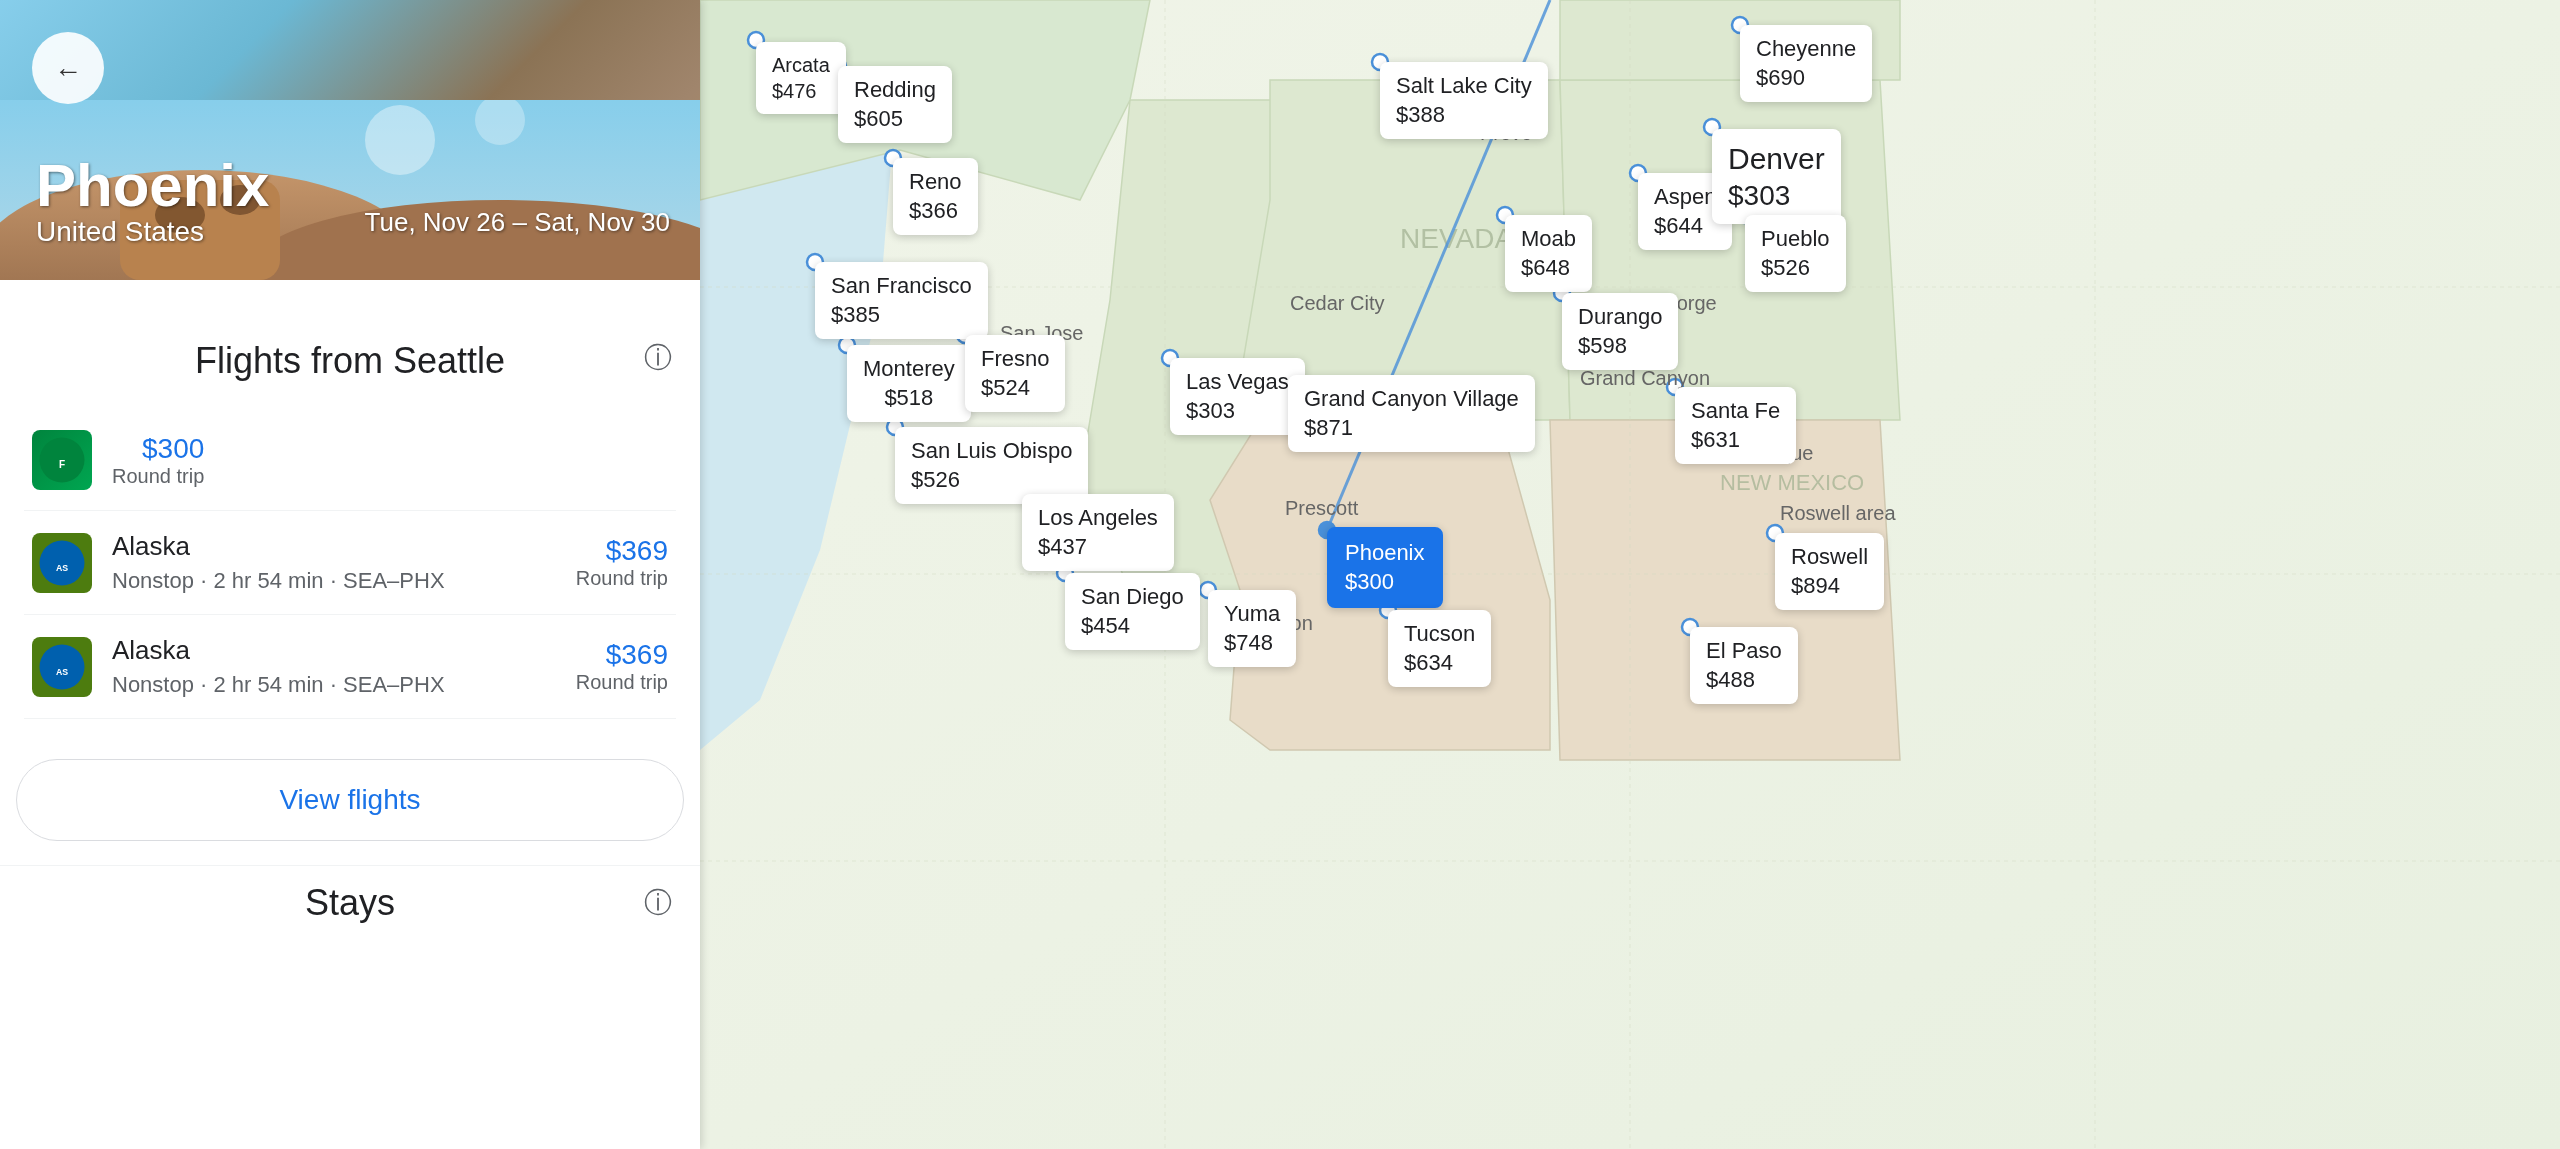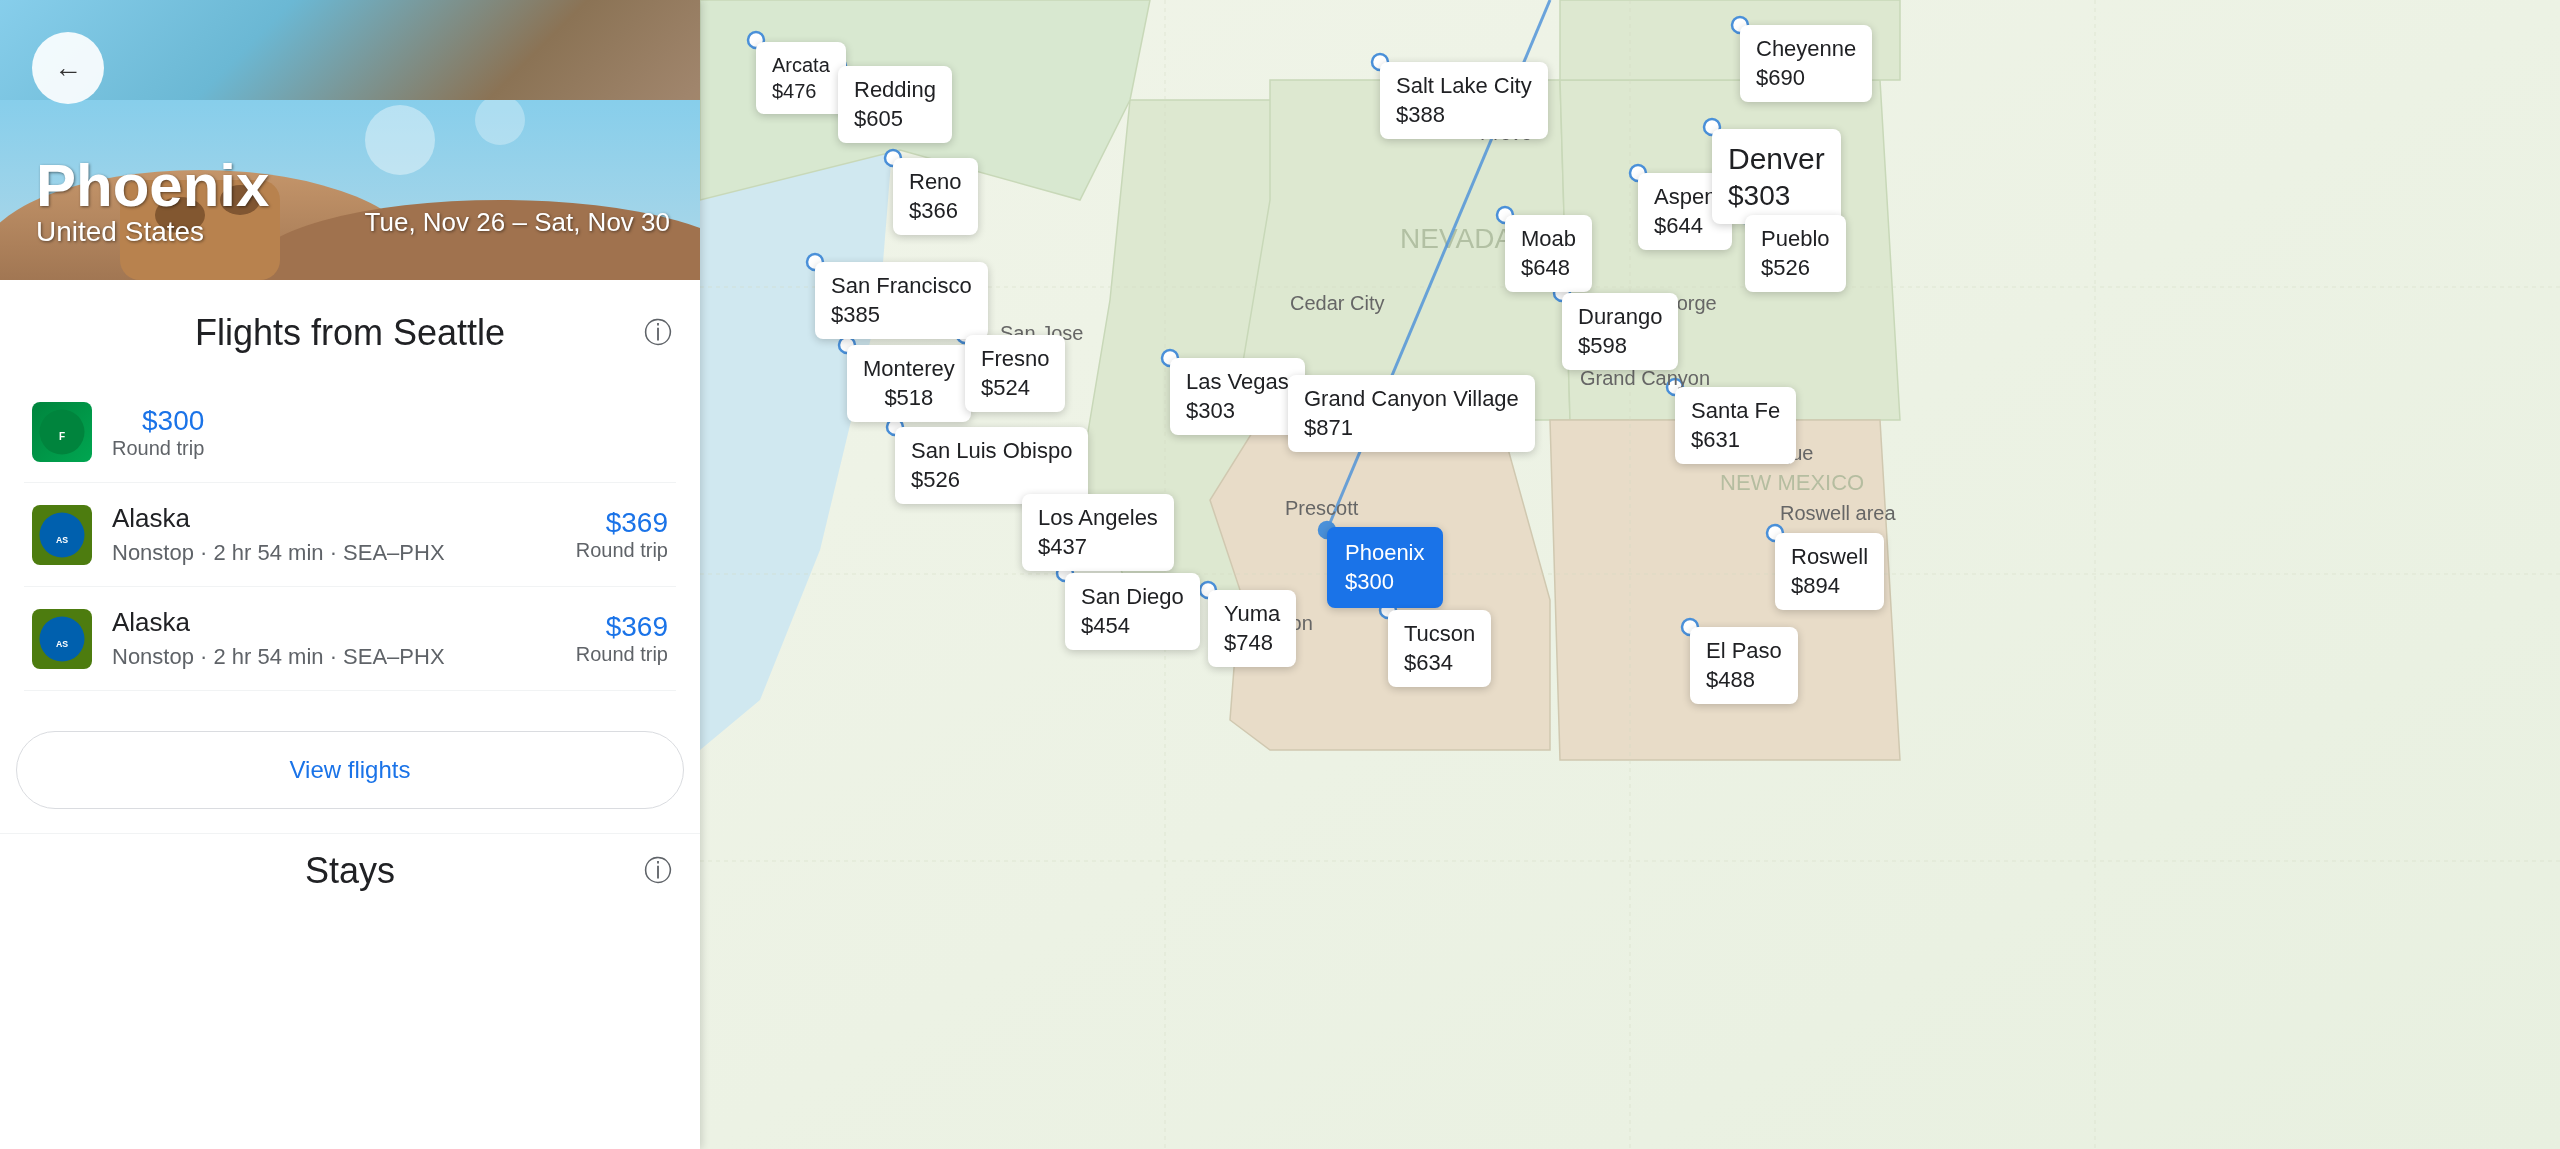--- a/index.html
+++ b/index.html
@@ -81,24 +81,25 @@
     }
 
     
     .flights-section {
       padding: 32px 24px 16px;
       flex-shrink: 0;
     }
 
     .section-header {
       display: flex;
-      align-items: center;
+      align-items: flex-start;
       justify-content: center;
       margin-bottom: 28px;
       position: relative;
+      margin-top: 28px;
     }
 
     .section-title {
       font-size: 36px;
       font-weight: 400;
       color: #202124;
     }
 
     .info-icon {
       position: absolute;
@@ -191,21 +192,21 @@
     .view-flights-container {
       padding: 24px 16px;
     }
 
     .view-flights-btn {
       width: 100%;
       padding: 24px;
       border: 1.5px solid #dadce0;
       border-radius: 48px;
       background: white;
-      font-size: 24px;
+      font-size: 28px;
       color: #1a73e8;
       font-weight: 500;
       cursor: pointer;
       text-align: center;
     }
 
     
     .stays-section {
       padding: 16px 24px;
       border-top: 1px solid #f1f3f4;

